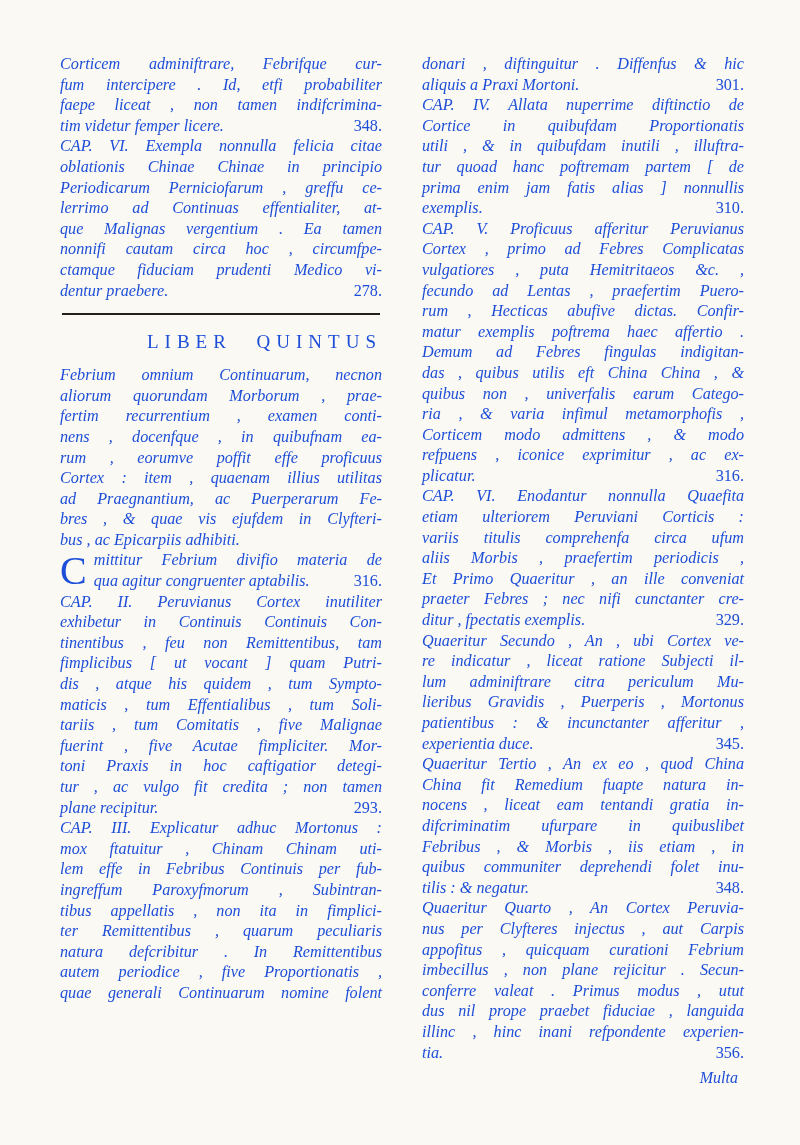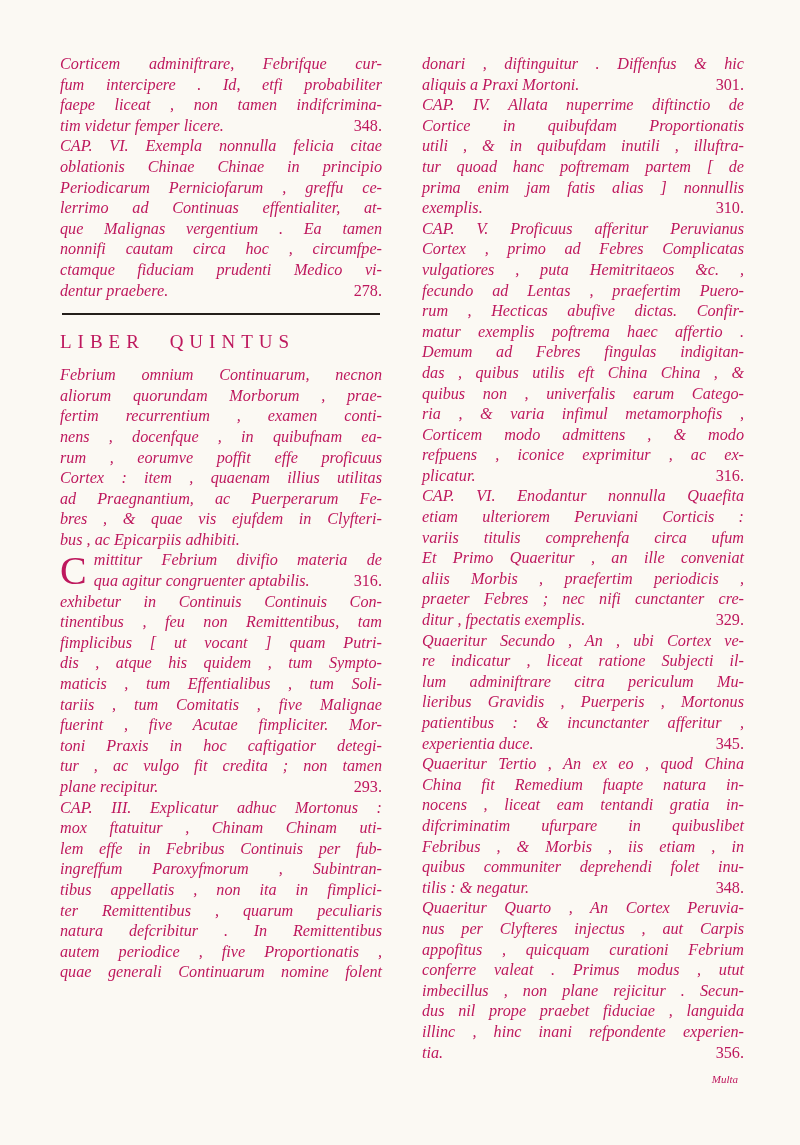--- a/index.html
+++ b/index.html
@@ -9,21 +9,21 @@
     height: 1145px;
     overflow: hidden;
     background: #fbf9f3;
   }
   .book-page {
     box-sizing: border-box;
     width: 800px;
     height: 1145px;
     padding: 54px 56px 0 60px;
     background: #fbf9f3;
-    color: #be185d;
+    color: #1d4ed8;
     font-family: "Liberation Serif", "DejaVu Serif", serif;
   }
   .columns {
     display: flex;
     gap: 40px;
   }
   .column {
     flex: 1 1 0;
     min-width: 0;
   }
@@ -63,34 +63,34 @@
   }
   .rule {
     border: none;
     border-top: 2px solid #241f1a;
     margin: 12px 2px 4px 2px;
     height: 0;
   }
   .book-heading {
     font-style: normal;
     font-weight: normal;
-    text-align: left;
+    text-align: right;
     font-size: 19px;
     letter-spacing: 6px;
     word-spacing: 14px;
     margin: 16px 0 12px 0;
   }
   .catchword-row {
     margin-top: 6px;
     padding-right: 6px;
     text-align: right;
   }
   .catchword {
     font-style: italic;
-    font-size: 11px;
+    font-size: 16px;
   }
 </style>
 </head>
 <body>
 
 <div class="book-page">
   <div class="columns">
 
     <div class="column">
       <section class="entry">
@@ -133,20 +133,21 @@
         </section>
       <section class="entry">
           <span class="dropcap">C</span>
           <div class="line">mittitur Febrium divifio materia de</div>
           <div class="line final">
             <span class="final-text">qua agitur congruenter aptabilis.</span>
             <span class="pageno">316.</span>
           </div>
         </section>
       <section class="entry">
+          <div class="line">CAP. II. Peruvianus Cortex inutiliter</div>
           <div class="line">exhibetur in Continuis Continuis Con-</div>
           <div class="line">tinentibus , feu non Remittentibus, tam</div>
           <div class="line">fimplicibus [ ut vocant ] quam Putri-</div>
           <div class="line">dis , atque his quidem , tum Sympto-</div>
           <div class="line">maticis , tum Effentialibus , tum Soli-</div>
           <div class="line">tariis , tum Comitatis , five Malignae</div>
           <div class="line">fuerint , five Acutae fimpliciter. Mor-</div>
           <div class="line">toni Praxis in hoc caftigatior detegi-</div>
           <div class="line">tur , ac vulgo fit credita ; non tamen</div>
           <div class="line final">
@@ -201,22 +202,22 @@
           <div class="line">refpuens , iconice exprimitur , ac ex-</div>
           <div class="line final">
             <span class="final-text">plicatur.</span>
             <span class="pageno">316.</span>
           </div>
         </section>
       <section class="entry">
           <div class="line">CAP. VI. Enodantur nonnulla Quaefita</div>
           <div class="line">etiam ulteriorem Peruviani Corticis :</div>
           <div class="line">variis titulis comprehenfa circa ufum</div>
+          <div class="line">aliis Morbis , praefertim periodicis ,</div>
           <div class="line">Et Primo Quaeritur , an ille conveniat</div>
-          <div class="line">aliis Morbis , praefertim periodicis ,</div>
           <div class="line">praeter Febres ; nec nifi cunctanter cre-</div>
           <div class="line final">
             <span class="final-text">ditur , fpectatis exemplis.</span>
             <span class="pageno">329.</span>
           </div>
         </section>
       <section class="entry">
           <div class="line">Quaeritur Secundo , An , ubi Cortex ve-</div>
           <div class="line">re indicatur , liceat ratione Subjecti il-</div>
           <div class="line">lum adminiftrare citra periculum Mu-</div>
@@ -236,22 +237,22 @@
           <div class="line">quibus communiter deprehendi folet inu-</div>
           <div class="line final">
             <span class="final-text">tilis : &amp; negatur.</span>
             <span class="pageno">348.</span>
           </div>
         </section>
       <section class="entry">
           <div class="line">Quaeritur Quarto , An Cortex Peruvia-</div>
           <div class="line">nus per Clyfteres injectus , aut Carpis</div>
           <div class="line">appofitus , quicquam curationi Febrium</div>
+          <div class="line">imbecillus , non plane rejicitur . Secun-</div>
           <div class="line">conferre valeat . Primus modus , utut</div>
-          <div class="line">imbecillus , non plane rejicitur . Secun-</div>
           <div class="line">dus nil prope praebet fiduciae , languida</div>
           <div class="line">illinc , hinc inani refpondente experien-</div>
           <div class="line final">
             <span class="final-text">tia.</span>
             <span class="pageno">356.</span>
           </div>
         </section>
     </div>
 
   </div>

